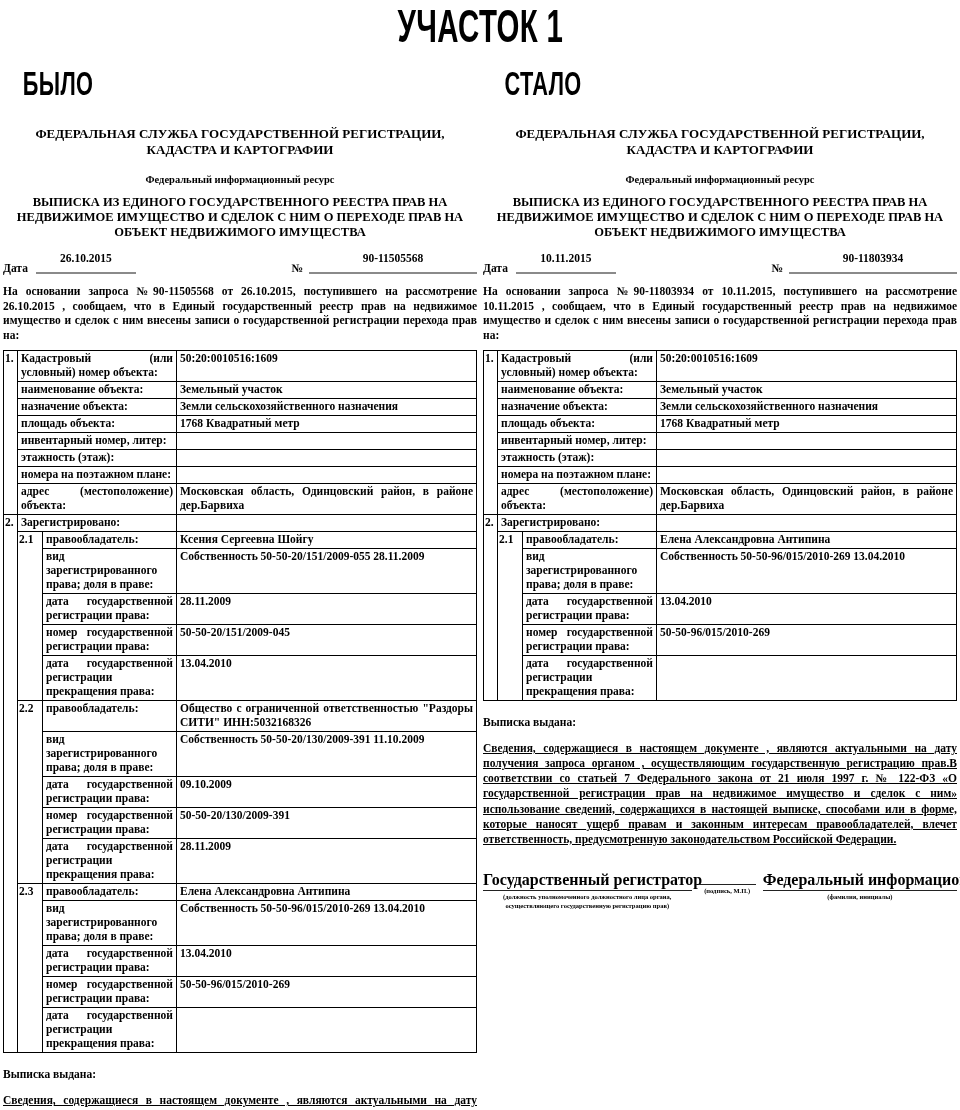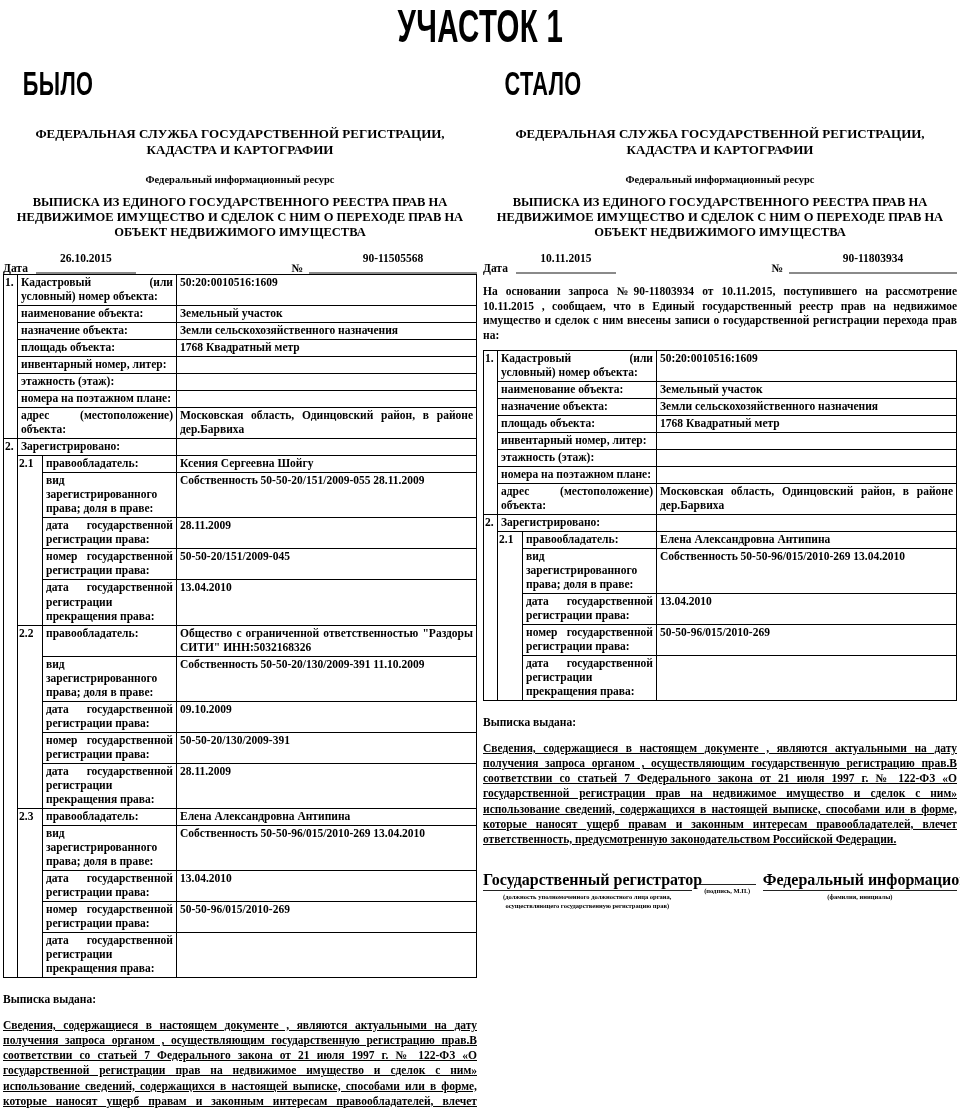--- a/index.html
+++ b/index.html
@@ -67,20 +67,21 @@
     <div class="agency">ФЕДЕРАЛЬНАЯ СЛУЖБА ГОСУДАРСТВЕННОЙ РЕГИСТРАЦИИ, КАДАСТРА И КАРТОГРАФИИ</div>
     <div class="resource">Федеральный информационный ресурс</div>
     <div class="doc-title">ВЫПИСКА ИЗ ЕДИНОГО ГОСУДАРСТВЕННОГО РЕЕСТРА ПРАВ НА НЕДВИЖИМОЕ ИМУЩЕСТВО И СДЕЛОК С НИМ О ПЕРЕХОДЕ ПРАВ НА ОБЪЕКТ НЕДВИЖИМОГО ИМУЩЕСТВА</div>
     <div class="date-row">
       <span class="dr-label">Дата</span>
       <span class="dr-val dr-date">26.10.2015</span>
       <span class="dr-spacer"></span>
       <span class="dr-label">№</span>
       <span class="dr-val dr-num">90-11505568</span>
     </div>
+    <p class="intro">На основании запроса №90-11505568 от 26.10.2015, поступившего на рассмотрение 26.10.2015 , сообщаем, что в Единый государственный реестр прав на недвижимое имущество и сделок с ним внесены записи о государственной регистрации перехода прав на:</p>
 
     <table class="reg-table">
       <colgroup>
           <col style="width:14px">
           <col style="width:25px">
           <col style="width:134px">
           <col>
         </colgroup>
       <tbody>
           <tr>

